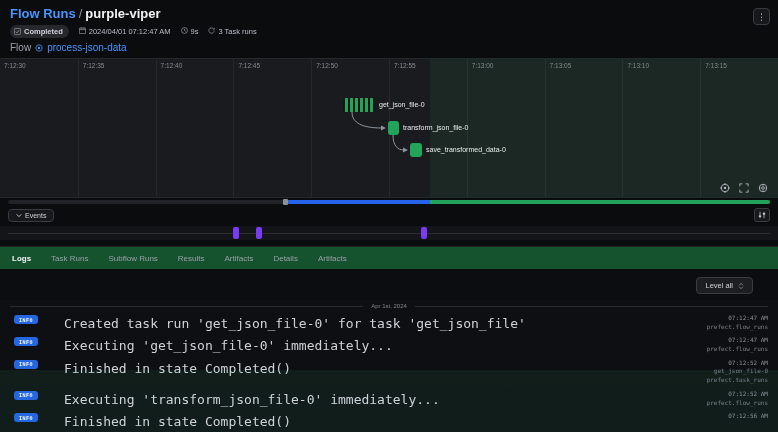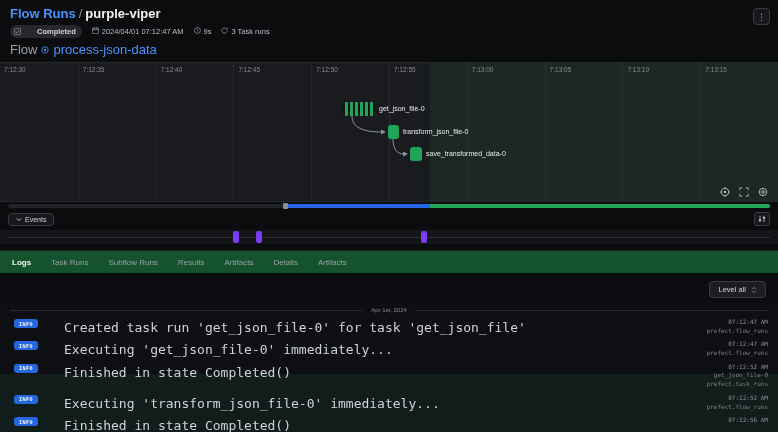--- a/index.html
+++ b/index.html
@@ -6,25 +6,25 @@
   html,body { width:778px; height:432px; overflow:hidden; }
   body { background:#0b0c0e; font-family:"Liberation Sans", sans-serif; color:#d6d9de; position:relative; }
 
   
   .header { padding:6px 10px 2px; position:relative; }
   .breadcrumb { font-size:13px; font-weight:bold; }
   .breadcrumb .root { color:#4795ff; cursor:pointer; }
   .breadcrumb .sep { color:#8b9097; font-weight:normal; padding:0 3px; }
   .breadcrumb .name { color:#f2f3f5; }
   .meta-row { margin-top:4px; display:flex; align-items:center; gap:10px; font-size:7.5px; color:#b9bec6; }
-  .state-badge { background:#26282d; border-radius:8px; padding:2px 6px 2px 4px; display:flex; align-items:center; gap:16px; font-weight:bold; color:#cfd3d9; }
+  .state-badge { background:#26282d; border-radius:8px; padding:2px 6px 2px 4px; display:flex; align-items:center; gap:3px; font-weight:bold; color:#cfd3d9; }
   .meta-item { display:flex; align-items:flex-start; gap:3px; }
   .ic { display:inline-flex; align-items:center; justify-content:center; }
   .ic svg { display:block; }
-  .flow-row { margin-top:4px; font-size:13px; color:#9aa0a8; display:flex; align-items:center; gap:4px; }
+  .flow-row { margin-top:4px; font-size:10px; color:#9aa0a8; display:flex; align-items:center; gap:4px; }
   .flow-row .link { color:#4795ff; cursor:pointer; }
   .kebab-btn { position:absolute; right:8px; top:8px; width:17px; height:17px; border:1px solid #3a3c42; border-radius:4px; background:#17181b; color:#c6cad1; font-size:9px; display:flex; align-items:center; justify-content:center; cursor:pointer; }
 
   
   .chart { position:relative; height:140px; background:#1a1b1e; border-top:1px solid #27282c; border-bottom:1px solid #27282c; margin-top:3px; }
   .cols { position:absolute; inset:0; display:grid; grid-template-columns:repeat(10,1fr); }
   .col { border-left:1px solid #26272b; position:relative; }
   .col:first-child { border-left:none; }
   .tick { position:absolute; top:3px; left:4px; font-size:6.5px; color:#878c94; white-space:nowrap; }
   .done-region { position:absolute; left:430px; top:0; right:0; bottom:0; background:rgba(42,160,88,0.10); pointer-events:none; }
@@ -50,21 +50,21 @@
   .mini-timeline { position:relative; height:14px; margin:2px 0 0; background:#141519; }
   .mini-timeline .track { position:absolute; left:8px; right:8px; top:6.5px; height:1px; background:#2c2d32; }
   .evt-marker { position:absolute; top:1px; width:6px; height:12px; background:#7a3bf5; border-radius:2px; cursor:pointer; }
 
   
   .tabbar { margin-top:6px; border-top:1px solid #222327; background:#14532d; display:flex; gap:20px; padding:7px 12px 6px; font-size:8px; color:#9aa0a8; }
   .tab { cursor:pointer; }
   .tab.active { color:#f2f3f5; font-weight:bold; }
 
   
-  .controls { display:flex; justify-content:flex-end; gap:8px; padding:8px 12px 6px; background:#0c0d10; }
+  .controls { display:flex; justify-content:flex-end; gap:8px; padding:8px 25px 6px; background:#0c0d10; }
   .dd-btn { display:flex; align-items:center; gap:5px; border:1px solid #3a3c42; background:#1d1e22; border-radius:4px; padding:3px 8px; font-size:7.5px; color:#cfd3d9; cursor:pointer; }
 
   
   .logs { background:#0e0f13; height:176px; overflow:hidden; }
   .date-divider { display:flex; align-items:center; gap:8px; padding:3px 10px 2px; }
   .date-divider .line { flex:1; border-top:1px solid #2a2b30; }
   .date-divider .txt { font-size:6px; color:#83888f; white-space:nowrap; }
   .log-row { display:flex; align-items:flex-start; padding:3px 10px 2px 14px; }
   .log-row.green { background:rgba(42,160,88,0.10); }
   .log-row.half-green { background:linear-gradient(#0e0f13 45%, rgba(42,160,88,0.10) 45%); }

